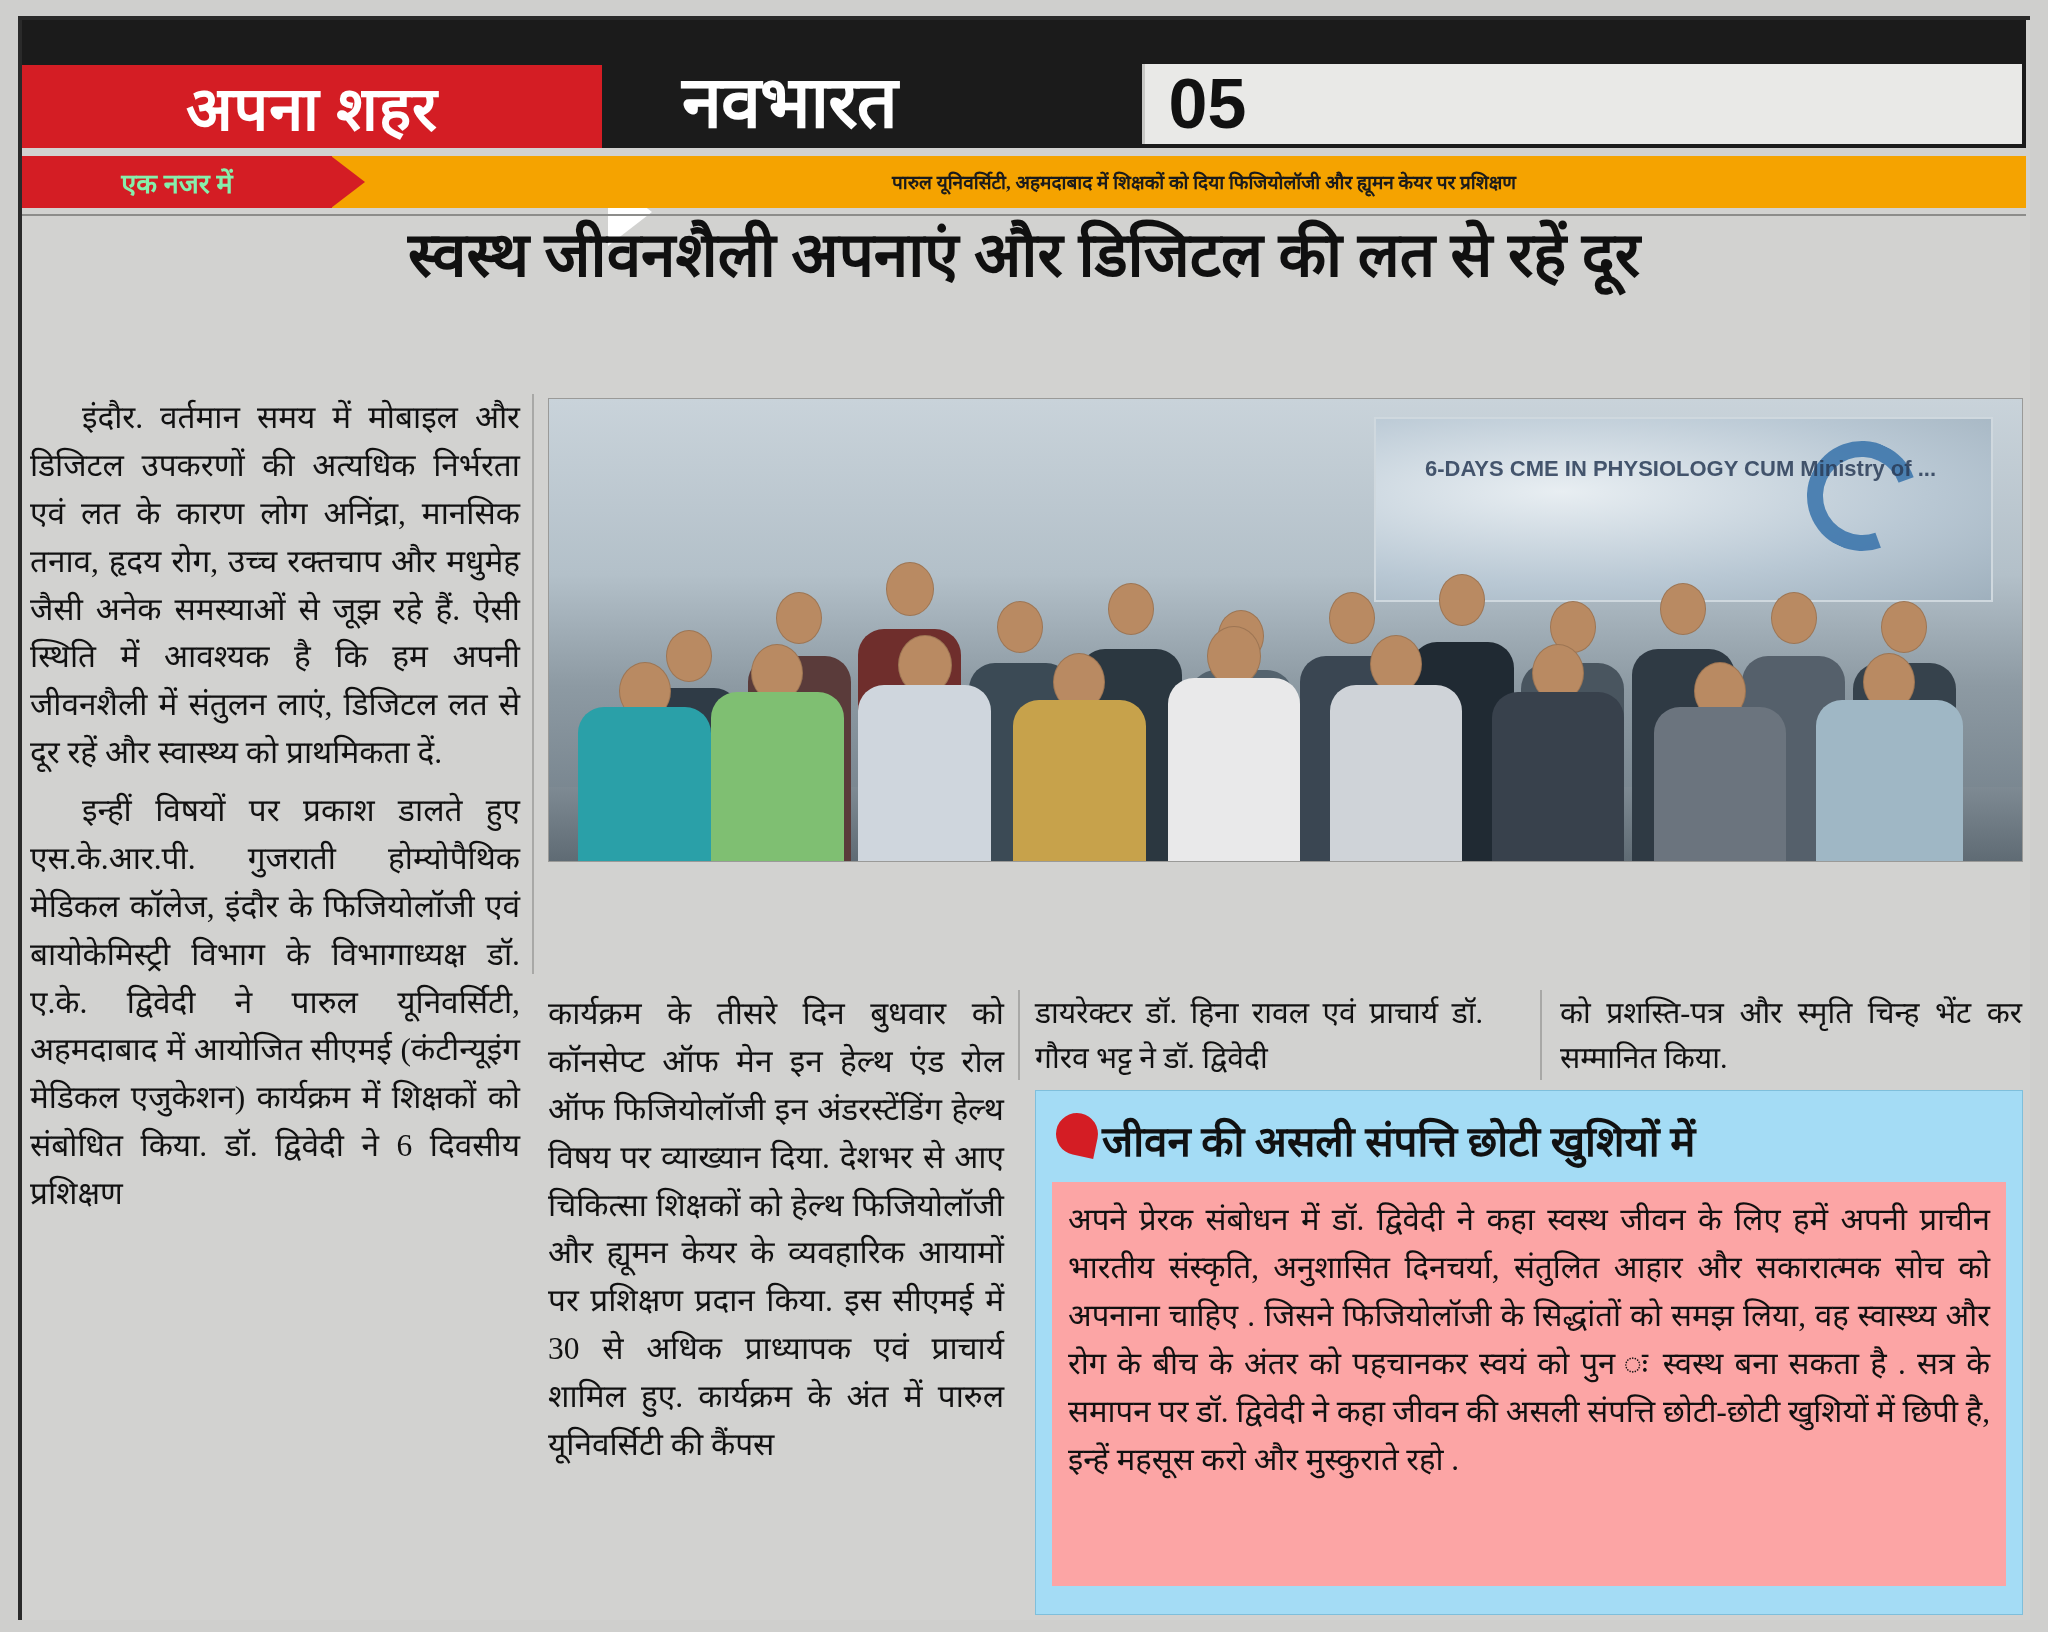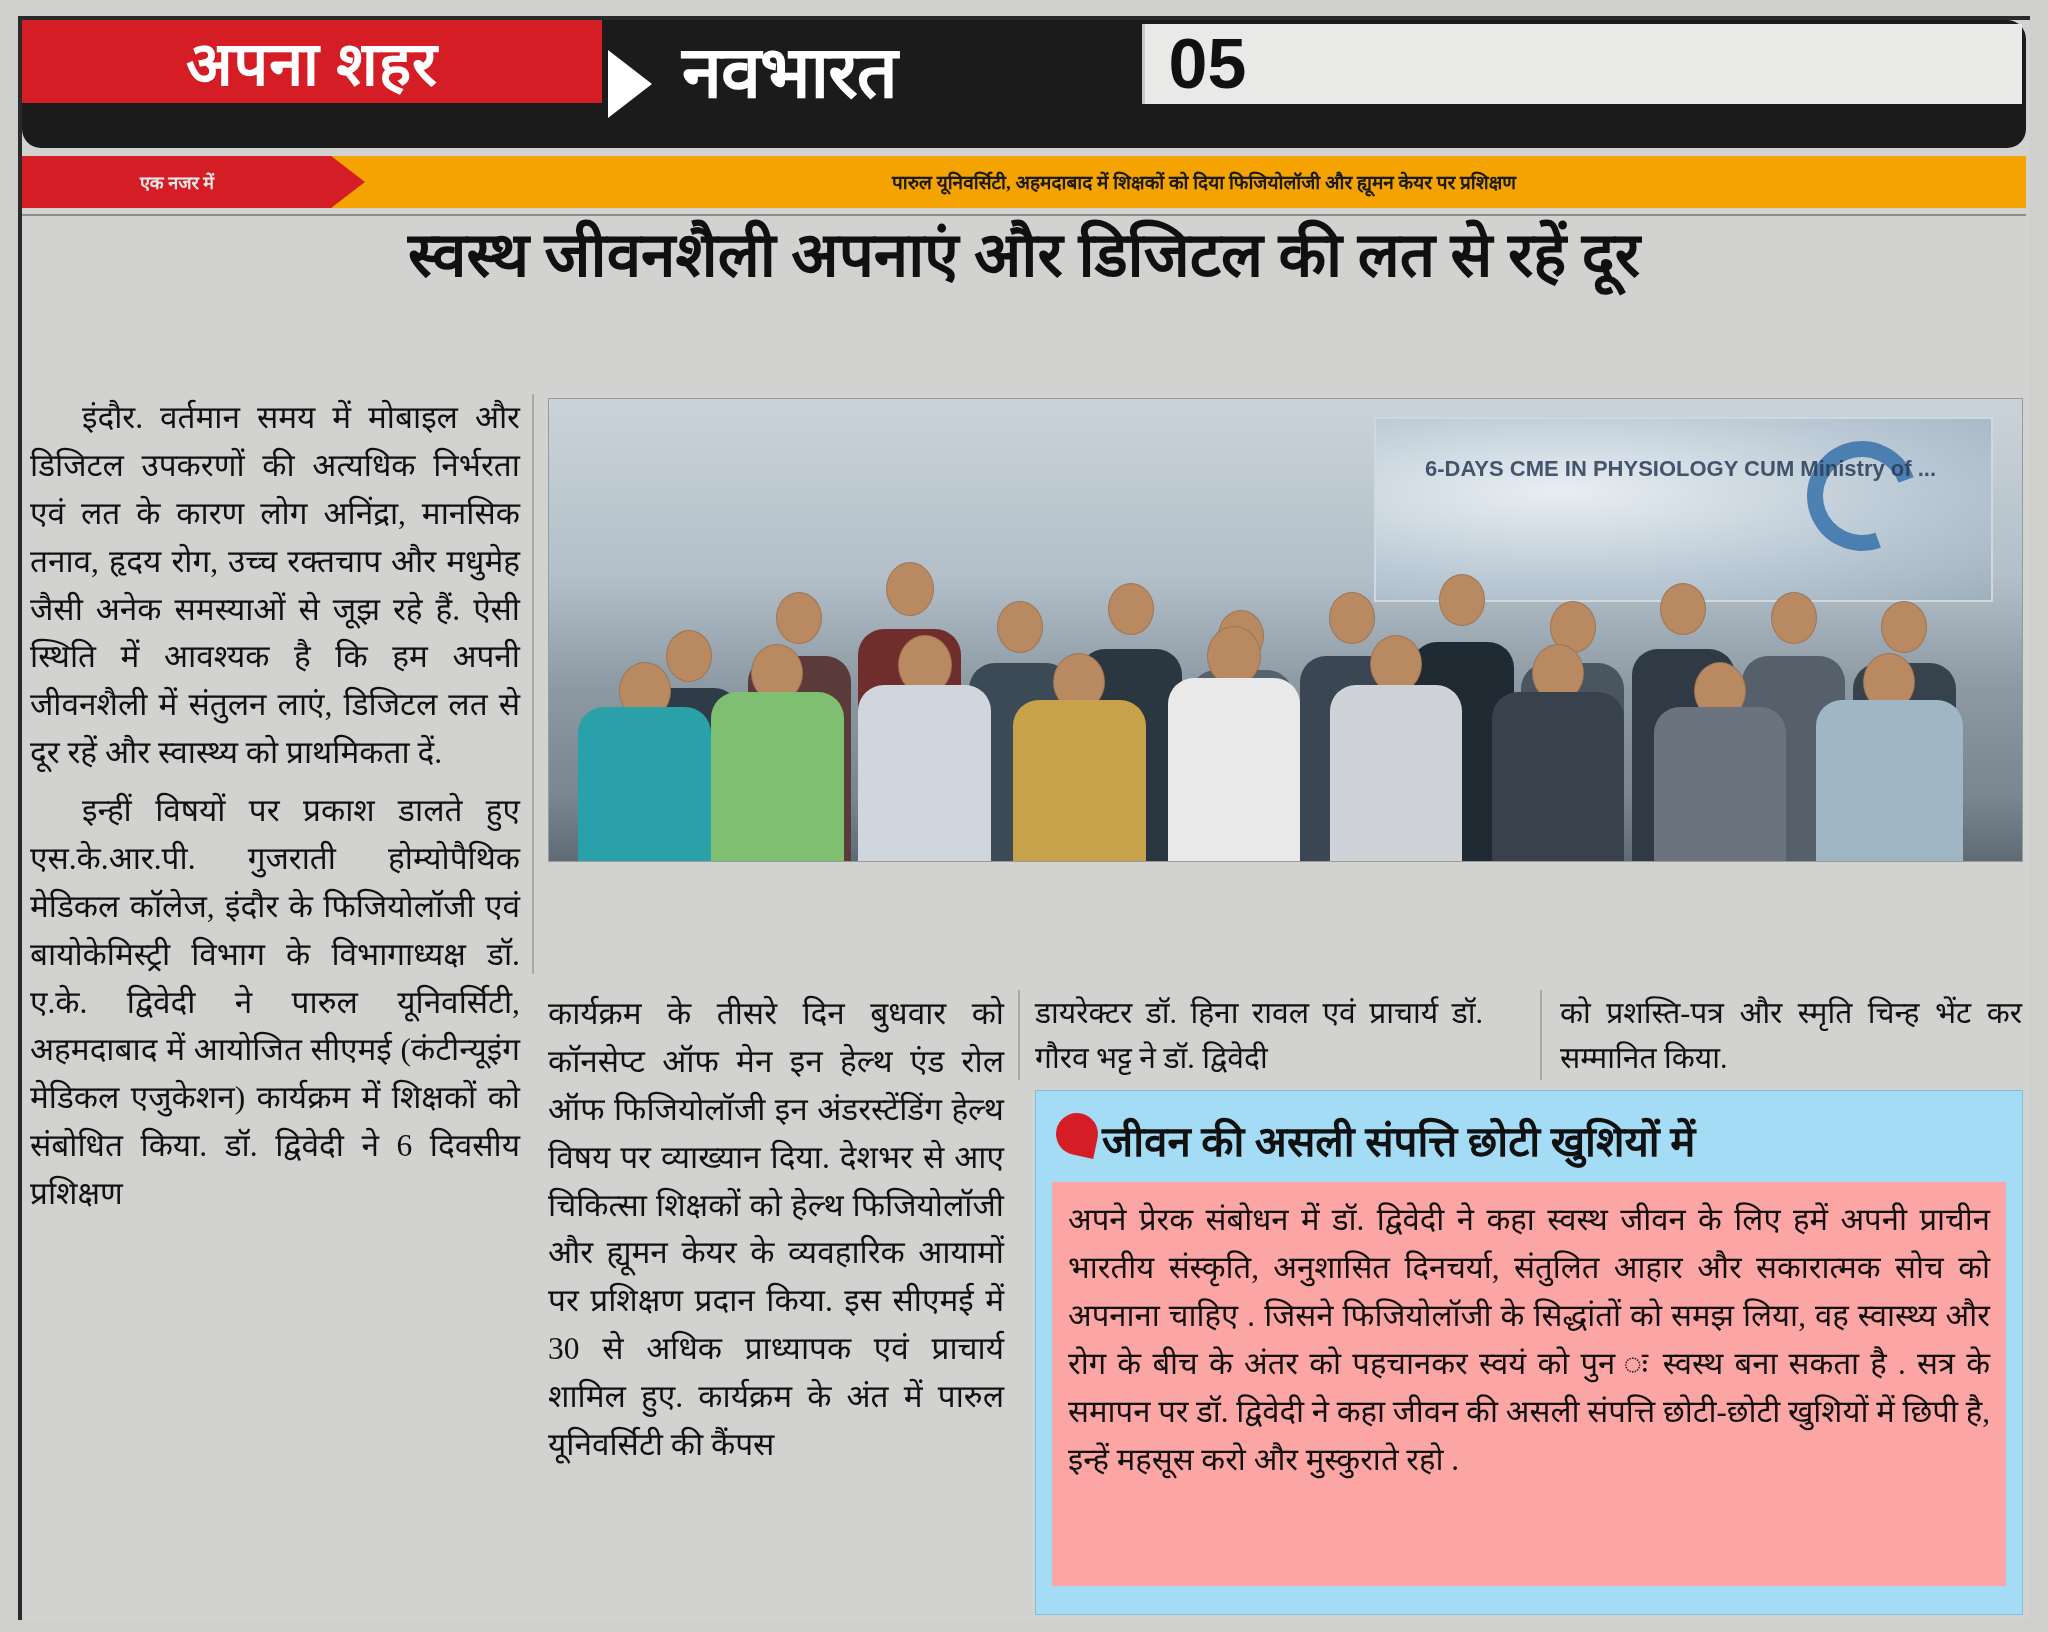--- a/index.html
+++ b/index.html
@@ -25,22 +25,21 @@
   }
 
   
   .masthead {
     position: absolute;
     left: 22px; top: 20px;
     width: 2004px;
     height: 128px;
     background: #1b1b1b;
     display: flex;
-    align-items: flex-start;
-    border-radius: 19px;
+    align-items: flex-end;
   }
   .mast-red {
     width: 580px;
     background: #d41d24;
     display: flex; align-items: center; justify-content: center;
   }
   .mast-red span {
     color: #fff;
     font-size: 61px;
     font-weight: bold;
@@ -100,21 +99,21 @@
     left: 22px; top: 156px;
     width: 2004px; height: 52px;
     display: flex;
   }
   .strip-red {
     width: 310px;
     background: #d41d24;
     display: flex; align-items: center; justify-content: center;
   }
   .strip-red span {
-    color: #e5e5e5; font-size: 18px; font-weight: bold;
+    color: #86efac; font-size: 27px; font-weight: bold;
     font-family: "Liberation Serif", serif;
   }
   .strip-chev {
     width: 50px; background: #f5a300; position: relative;
   }
   .strip-chev:before {
     content: "";
     position: absolute; left: -1px; top: 0;
     border-left: 34px solid #d41d24;
     border-top: 26px solid transparent;

